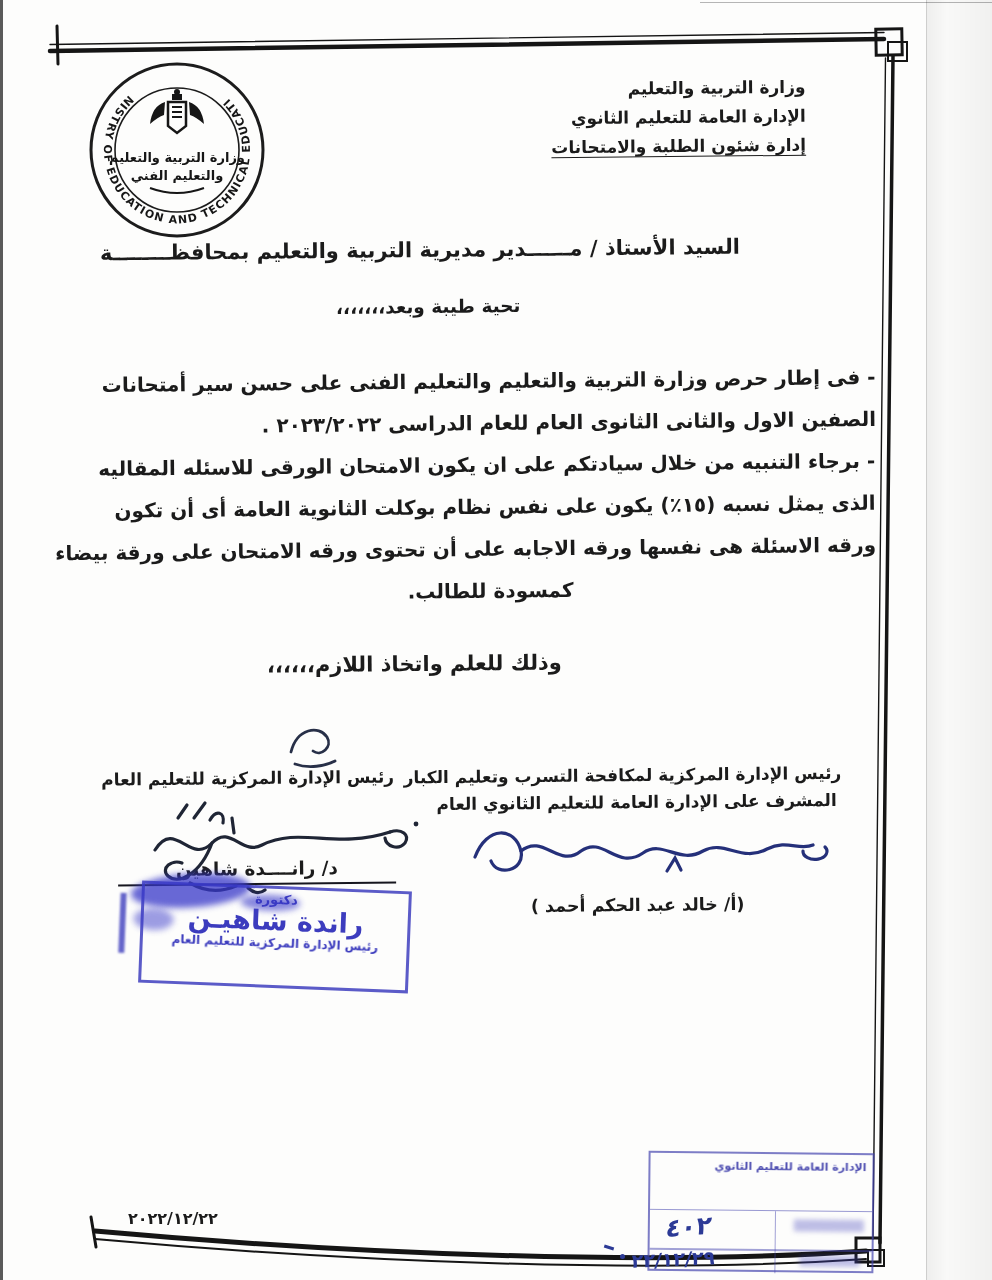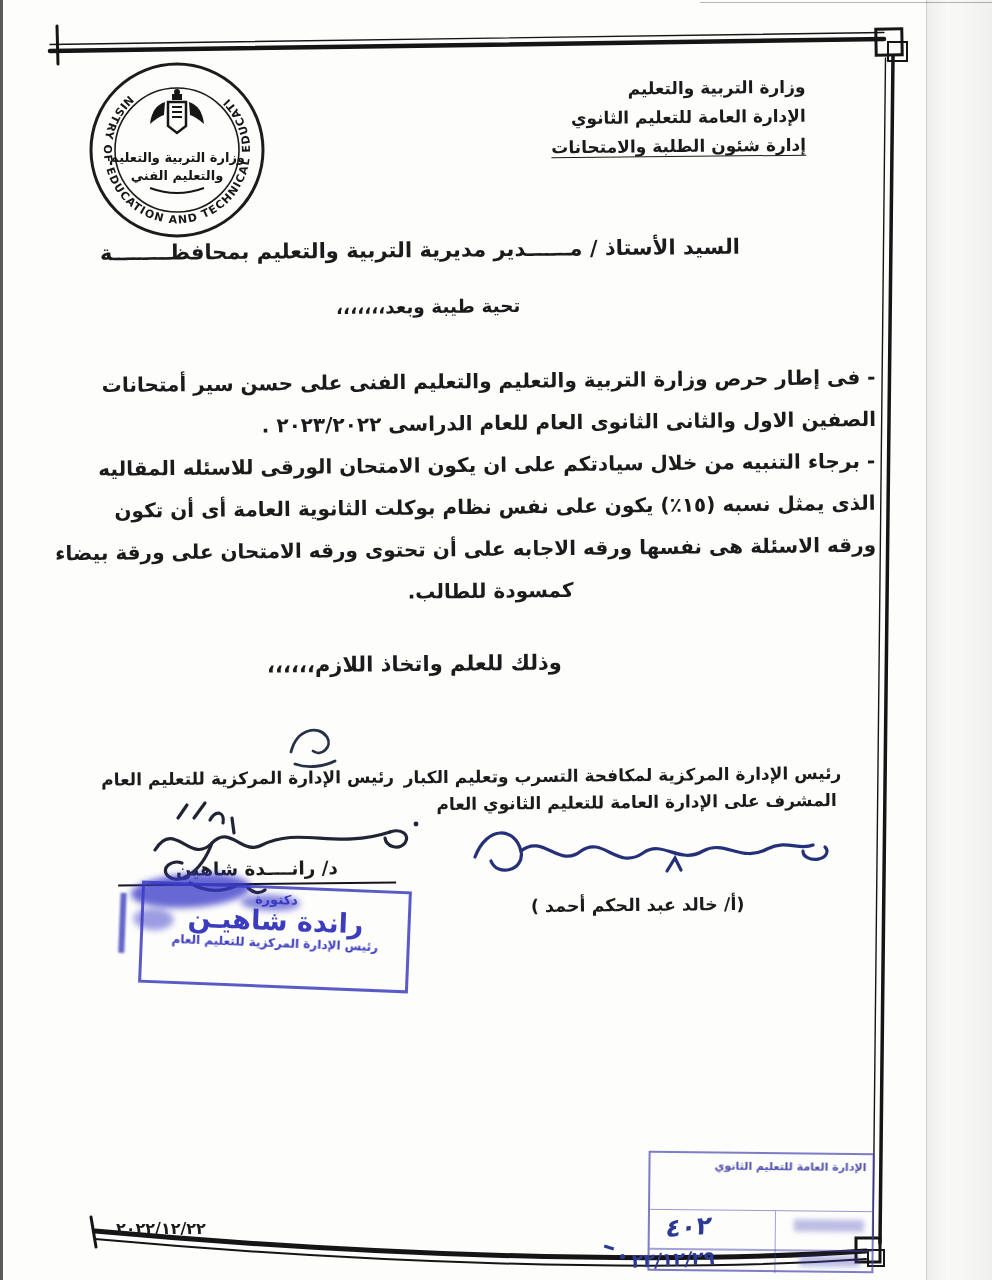--- a/index.html
+++ b/index.html
@@ -73,21 +73,21 @@
   .smudge{position:absolute;background:rgba(70,70,185,0.35);filter:blur(2.5px);}
   .reg-number{position:absolute;left:16px;top:2px;font-size:25px;font-weight:700;color:#2c3a96;
     transform:rotate(-5deg) skewX(-10deg);}
   .reg-date{position:absolute;left:-18px;top:38px;font-size:19px;font-weight:700;color:#2c3a96;
     transform:rotate(-3deg) skewX(-6deg);white-space:nowrap;}
   .ink-dot{position:absolute;left:620px;top:1254px;width:5px;height:5px;border-radius:50%;
     background:#2c3a96;z-index:5;}
   .ink-dash{position:absolute;left:604px;top:1246px;width:10px;height:3px;
     background:#2c3a96;z-index:5;transform:rotate(18deg);}
 
-  .date-footer{top:1209px;left:116px;font-size:16px;letter-spacing:1px;margin-top:10px;}
+  .date-footer{top:1209px;left:128px;font-size:16px;letter-spacing:1px;}
 </style>
 </head>
 <body>
 
 <div class="page">
 
   <div class="scan-edge-left"></div>
   <div class="scan-edge-top"></div>
   <div class="page-fold"></div>
 

